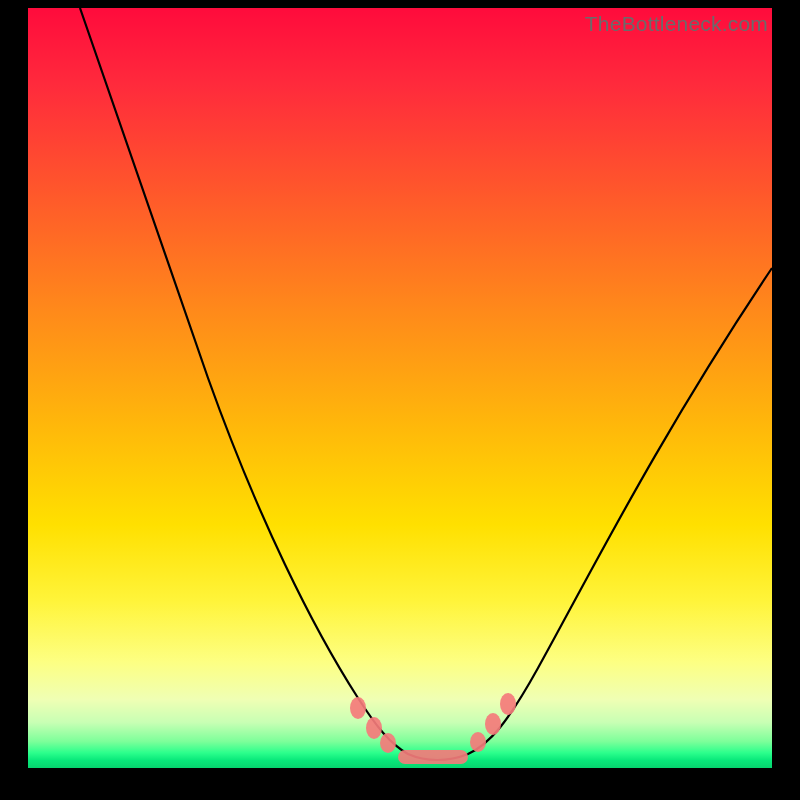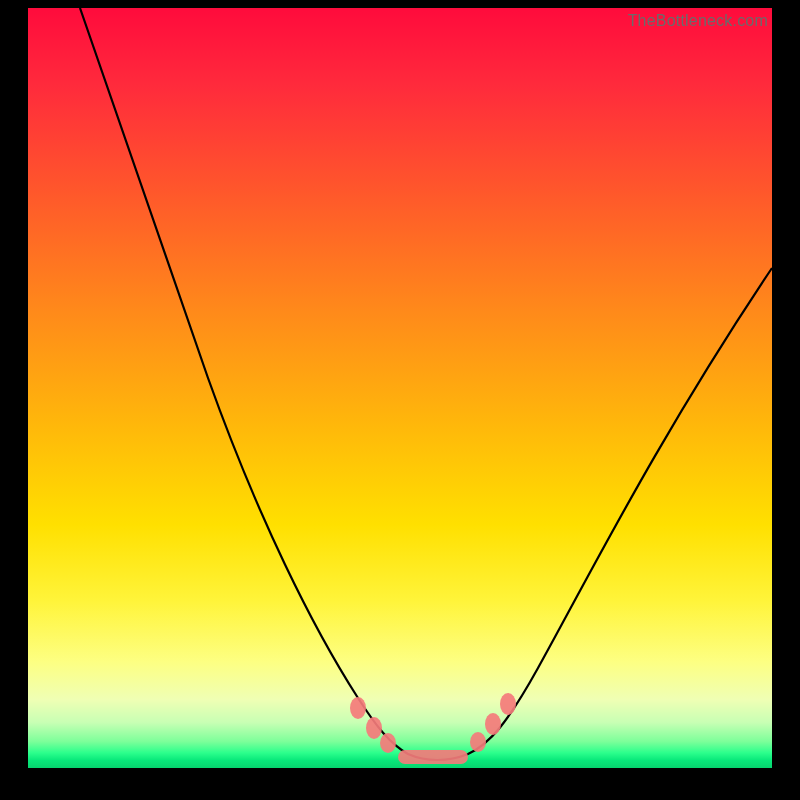--- a/index.html
+++ b/index.html
@@ -38,21 +38,21 @@
       #08e87a 99%,
       #06d46e 100%
     );
   }
   .watermark {
     position: absolute;
     top: 12px;
     right: 32px;
     color: #6b6b6b;
     font-family: Arial, Helvetica, sans-serif;
-    font-size: 16px;
+    font-size: 21px;
     font-weight: 400;
     letter-spacing: 0.2px;
     user-select: none;
   }
   svg.curve {
     position: absolute;
     left: 0;
     top: 0;
     width: 744px;
     height: 760px;

